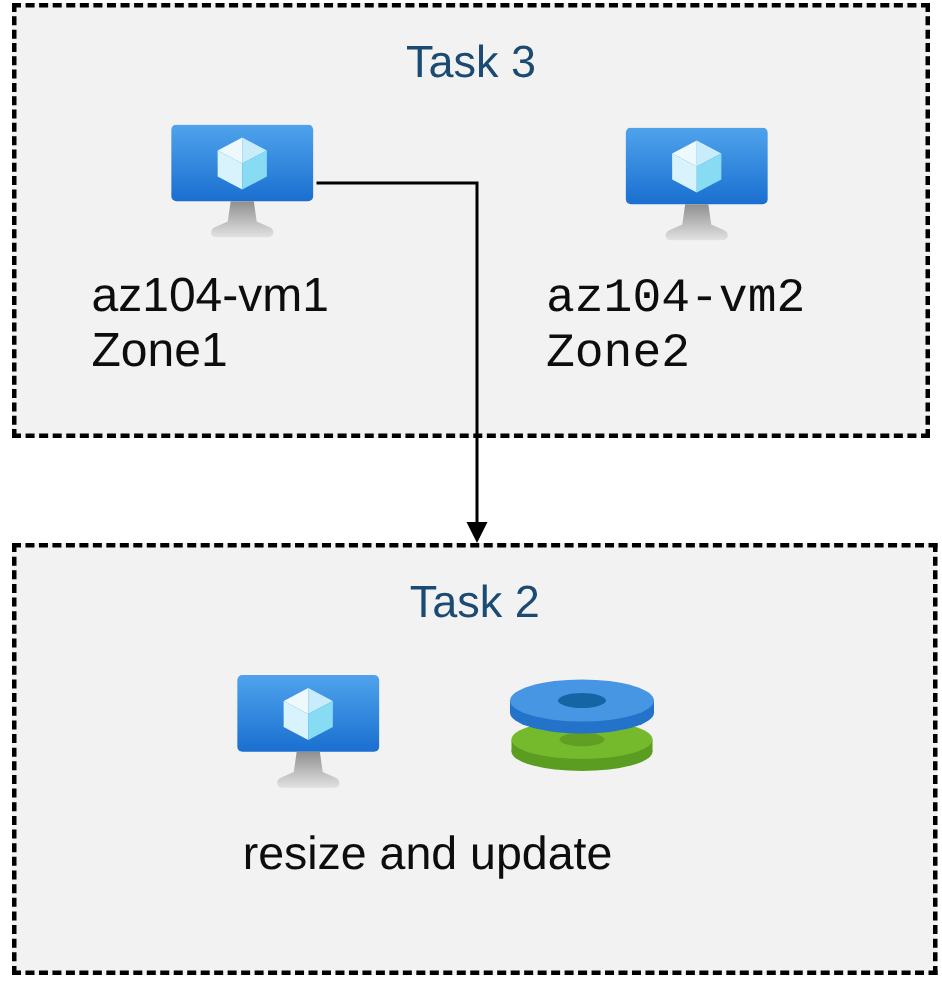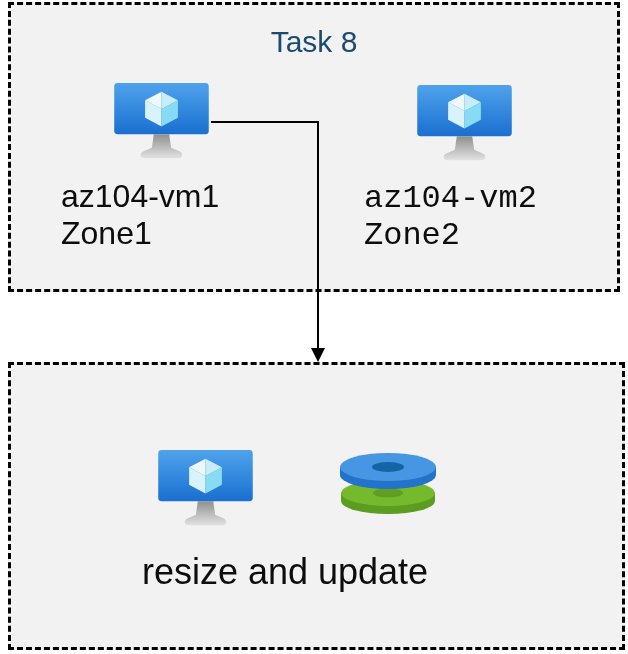--- a/index.html
+++ b/index.html
@@ -40,21 +40,21 @@
   .vm-svg{display:block;margin:0 auto;width:97px;height:82px;}
   .vm-label{
     font-size:32px;line-height:37px;color:var(--label);
     white-space:nowrap;
   }
   .vm-label.first{margin-top:13px;}
   .t2-vm{position:absolute;left:146px;top:85px;width:97px;height:82px;}
   .t2-disk{position:absolute;left:327px;top:80px;width:100px;height:70px;}
   .t2-caption{
     position:absolute;left:74px;top:186px;width:400px;
-    text-align:center;font-size:36px;color:var(--label);
+    text-align:center;font-size:31px;color:var(--label);
     white-space:nowrap;
   }
   .arrow-overlay{
     position:absolute;left:0;top:0;width:628px;height:654px;
     pointer-events:none;
   }
   .defs-holder{position:absolute;width:0;height:0;overflow:hidden;}
 </style>
 </head>
 <body>
@@ -86,40 +86,41 @@
       <rect x="2" y="22" width="96" height="8" fill="#2273c9"></rect>
       <ellipse cx="50" cy="22" rx="48" ry="14" fill="#4696e4"></ellipse>
       <ellipse cx="50" cy="22" rx="16" ry="5" fill="#1565a5"></ellipse>
     </symbol>
   </defs>
 </svg>
 
 <div class="stage">
 
   <section class="box task1">
-    <h2 class="box-title">Task 8</h2>
+    <h2 class="box-title">Task 3</h2>
 
     <div class="vm-group vm1">
       <svg class="vm-svg">
           <use href="#vm-icon"></use>
         </svg>
       <div class="vm-label first">az104-vm1</div>
       <div class="vm-label">Zone1</div>
     </div>
 
     <div class="vm-group vm2">
       <svg class="vm-svg">
           <use href="#vm-icon"></use>
         </svg>
       <div class="vm-label first">az104-vm2</div>
       <div class="vm-label">Zone2</div>
     </div>
   </section>
 
   <section class="box task2">
+    <h2 class="box-title">Task 2</h2>
     <svg class="t2-vm">
         <use href="#vm-icon"></use>
       </svg>
     <svg class="t2-disk">
         <use href="#disk-icon"></use>
       </svg>
     <div class="t2-caption">resize and update</div>
   </section>
 
   <svg class="arrow-overlay" viewBox="0 0 628 654">

